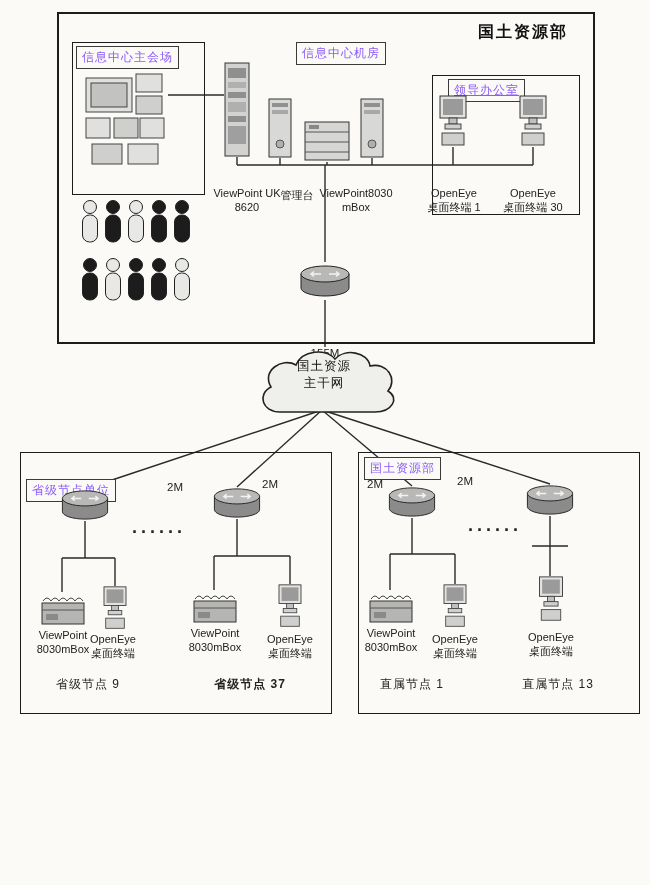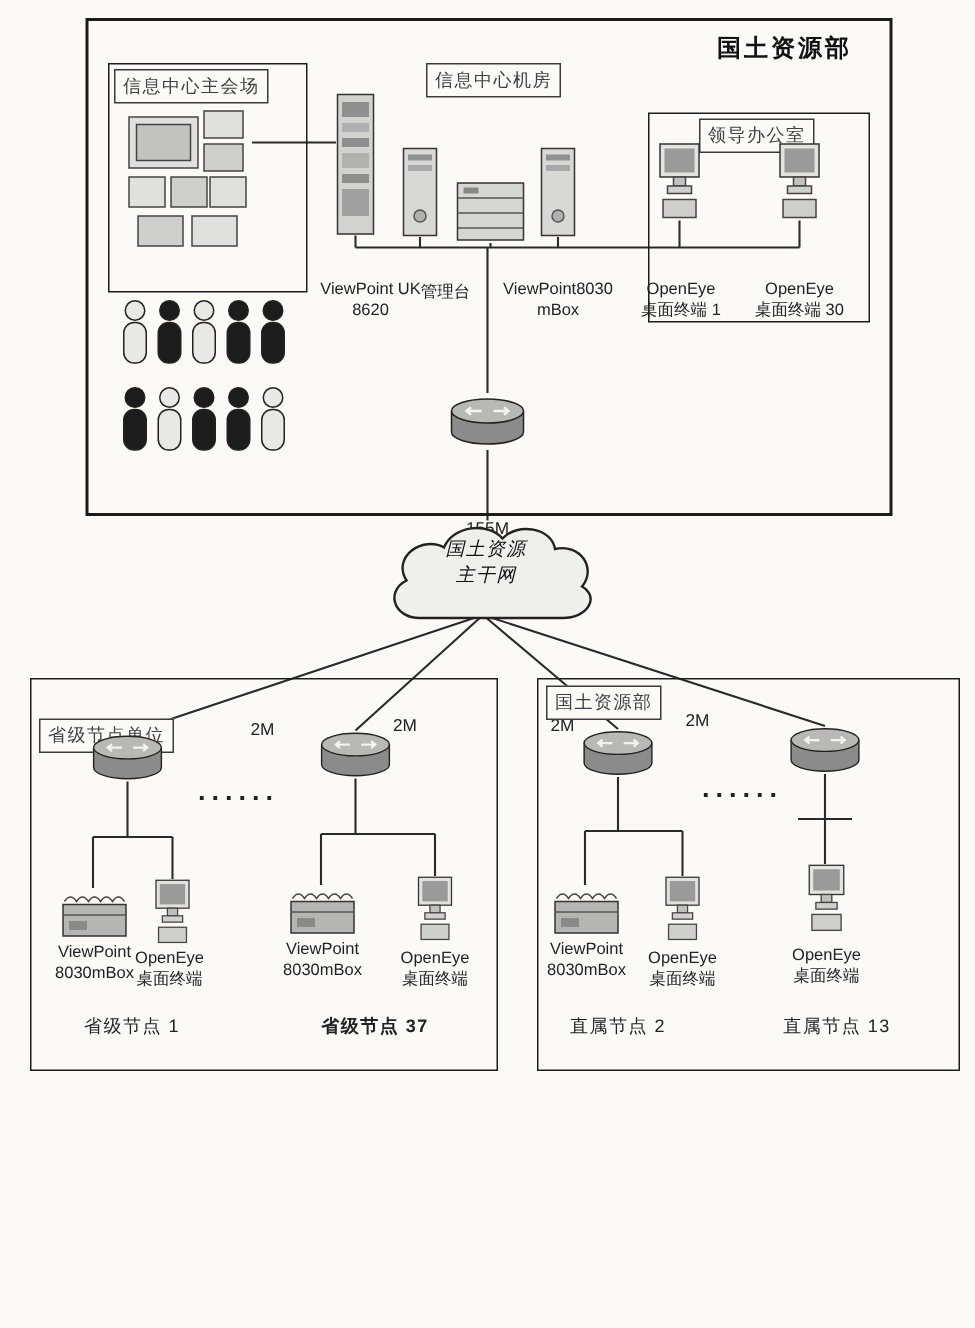--- a/index.html
+++ b/index.html
@@ -8,21 +8,21 @@
     position:relative; width:650px; height:885px;
     background:#fbfaf7; overflow:hidden;
     font-family:"Liberation Sans","DejaVu Sans",sans-serif; color:#1a1a1a;
   }
   svg.wires { position:absolute; left:0; top:0; }
   .abs { position:absolute; }
   .box { position:absolute; border:2px solid #1c1c1c; background:transparent; }
   .thinbox { position:absolute; border:1.5px solid #1c1c1c; background:transparent; }
   .zone-label {
     position:absolute; border:1px solid #3a3a3a; padding:2px 5px;
-    font-size:12px; letter-spacing:1px; background:#fbfaf7; white-space:nowrap; color:#404040;
+    font-size:12px; letter-spacing:1px; background:#fbfaf7; white-space:nowrap; color:#8b5cf6;
   }
   .ministry-title { position:absolute; font-size:16px; font-weight:bold; letter-spacing:2px; color:#111; }
   .dev-label {
     position:absolute; font-size:11px; line-height:1.3; text-align:center;
     white-space:pre-line; color:#222;
   }
   .node-name { position:absolute; font-size:12px; text-align:center; letter-spacing:1px; color:#222; }
   .ellipsis { position:absolute; font-size:18px; font-weight:bold; letter-spacing:3px; color:#222; }
   .link-label { position:absolute; font-size:11.5px; background:#fbfaf7; padding:0 2px; color:#222;margin-top:30px; }
   .cloud-label {
@@ -116,21 +116,21 @@
           <circle cx="8" cy="7" r="6.5" fill="#1c1c1c"></circle>
           <rect x="0.5" y="15" width="15" height="27" rx="7" fill="#1c1c1c"></rect>
         </g>
       <g transform="translate(94,58)">
           <circle cx="8" cy="7" r="6.5" fill="#e8e8e6"></circle>
           <rect x="0.5" y="15" width="15" height="27" rx="7" fill="#e8e8e6"></rect>
         </g>
     </g>
   </svg>
 
-  <div class="zone-label" style="left:284px; top:42px;">信息中心机房</div>
+  <div class="zone-label" style="left:296px; top:42px;">信息中心机房</div>
 
   <svg class="abs" style="left:224px; top:62px;" width="26" height="95" viewBox="0 0 26 95">
     <rect x="1" y="1" width="24" height="93" fill="#d2d2d0" stroke="#333"></rect>
     <rect x="4" y="6" width="18" height="10" fill="#8f8f8f"></rect>
     <rect x="4" y="20" width="18" height="6" fill="#b0b0b0"></rect>
     <rect x="4" y="30" width="18" height="6" fill="#8f8f8f"></rect>
     <rect x="4" y="40" width="18" height="10" fill="#b0b0b0"></rect>
     <rect x="4" y="54" width="18" height="6" fill="#8f8f8f"></rect>
     <rect x="4" y="64" width="18" height="18" fill="#9f9f9f"></rect>
   </svg>
@@ -151,62 +151,62 @@
   </svg>
 
   <svg class="abs" style="left:360px; top:98px;" width="24" height="60" viewBox="0 0 24 60">
     <rect x="1" y="1" width="22" height="58" fill="#d8d8d6" stroke="#333"></rect>
     <rect x="4" y="5" width="16" height="4" fill="#909090"></rect>
     <rect x="4" y="12" width="16" height="4" fill="#a8a8a8"></rect>
     <circle cx="12" cy="46" r="4" fill="#b0b0b0" stroke="#555"></circle>
   </svg>
 
   <div class="thinbox" style="left:432px; top:75px; width:148px; height:140px;"></div>
-  <div class="zone-label" style="left:466px; top:79px;">领导办公室</div>
+  <div class="zone-label" style="left:448px; top:79px;text-decoration:underline;">领导办公室</div>
 
   <svg class="abs" style="left:438px; top:95px;" width="30" height="52" viewBox="0 0 30 52">
     <rect x="2" y="1" width="26" height="22" fill="#e2e2e0" stroke="#333"></rect>
     <rect x="5" y="4" width="20" height="16" fill="#9a9a9a"></rect>
     <rect x="11" y="23" width="8" height="6" fill="#c0c0c0" stroke="#444"></rect>
     <rect x="7" y="29" width="16" height="5" fill="#d0d0d0" stroke="#444"></rect>
     <rect x="4" y="38" width="22" height="12" fill="#cfcfcd" stroke="#444"></rect>
   </svg>
   <svg class="abs" style="left:518px; top:95px;" width="30" height="52" viewBox="0 0 30 52">
     <rect x="2" y="1" width="26" height="22" fill="#e2e2e0" stroke="#333"></rect>
     <rect x="5" y="4" width="20" height="16" fill="#9a9a9a"></rect>
     <rect x="11" y="23" width="8" height="6" fill="#c0c0c0" stroke="#444"></rect>
     <rect x="7" y="29" width="16" height="5" fill="#d0d0d0" stroke="#444"></rect>
     <rect x="4" y="38" width="22" height="12" fill="#cfcfcd" stroke="#444"></rect>
   </svg>
 
   <div class="dev-label" style="left:207px; top:186px; width:80px;">ViewPoint UK
 8620</div>
   <div class="dev-label" style="left:267px; top:188px; width:60px;">管理台</div>
-  <div class="dev-label" style="left:332px; top:186px; width:80px;">ViewPoint8030
+  <div class="dev-label" style="left:316px; top:186px; width:80px;">ViewPoint8030
 mBox</div>
   <div class="dev-label" style="left:418px; top:186px; width:72px;">OpenEye
 桌面终端 1</div>
   <div class="dev-label" style="left:497px; top:186px; width:72px;">OpenEye
 桌面终端 30</div>
 
   <svg class="abs" style="left:299px; top:262px;" width="52" height="38" viewBox="0 0 52 34">
     <path d="M2,10 v14 a24,8 0 0 0 48,0 V10" fill="#8b8b8b" stroke="#222"></path>
     <ellipse cx="26" cy="10" rx="24" ry="8" fill="#b8b8b6" stroke="#222"></ellipse>
     <g stroke="#f2f2f2" stroke-width="1.6" fill="none">
       <path d="M12,10 h10 M15,7.5 L12,10 L15,12.5"></path>
       <path d="M40,10 h-10 M37,7.5 L40,10 L37,12.5"></path>
     </g>
   </svg>
 
   <div class="link-label" style="left:302px; top:317px; width:46px; text-align:center;">155M</div>
 
   <svg class="abs" style="left:252px; top:344px;" width="145" height="88" viewBox="0 0 145 88">
     <path d="M28,68 C10,68 5,50 19,43 C9,27 30,13 44,21 C50,6 74,4 83,15 C93,4 116,8 118,22 C135,18 146,35 136,47 C148,54 140,68 123,68 Z" fill="#efefec" stroke="#222" stroke-width="1.6"></path>
   </svg>
-  <div class="cloud-label" style="left:274px; top:358px; width:100px;font-style:italic;">国土资源
+  <div class="cloud-label" style="left:274px; top:358px; width:100px;">国土资源
 主干网</div>
 
   <div class="link-label" style="left:160px; top:451px; width:30px; text-align:center;">2M</div>
   <div class="link-label" style="left:255px; top:448px; width:30px; text-align:center;">2M</div>
   <div class="link-label" style="left:360px; top:448px; width:30px; text-align:center;">2M</div>
   <div class="link-label" style="left:450px; top:445px; width:30px; text-align:center;">2M</div>
 
   <div class="thinbox" style="left:20px; top:452px; width:312px; height:262px;"></div>
   <div class="zone-label" style="left:26px; top:457px;margin-top:22px;">省级节点单位</div>
 
@@ -228,21 +228,21 @@
     <rect x="2" y="1" width="26" height="22" fill="#e2e2e0" stroke="#333"></rect>
     <rect x="5" y="4" width="20" height="16" fill="#9a9a9a"></rect>
     <rect x="11" y="23" width="8" height="6" fill="#c0c0c0" stroke="#444"></rect>
     <rect x="7" y="29" width="16" height="5" fill="#d0d0d0" stroke="#444"></rect>
     <rect x="4" y="38" width="22" height="12" fill="#cfcfcd" stroke="#444"></rect>
   </svg>
   <div class="dev-label" style="left:33px; top:628px; width:60px;">ViewPoint
 8030mBox</div>
   <div class="dev-label" style="left:84px; top:632px; width:58px;">OpenEye
 桌面终端</div>
-  <div class="node-name" style="left:36px; top:676px; width:104px;">省级节点 1</div>
+  <div class="node-name" style="left:36px; top:676px; width:104px;">省级节点 9</div>
 
   <div class="ellipsis" style="left:132px; top:522px;">······</div>
 
   <svg class="abs" style="left:212px; top:487px;" width="50" height="32" viewBox="0 0 52 34">
     <path d="M2,10 v14 a24,8 0 0 0 48,0 V10" fill="#8b8b8b" stroke="#222"></path>
     <ellipse cx="26" cy="10" rx="24" ry="8" fill="#b8b8b6" stroke="#222"></ellipse>
     <g stroke="#f2f2f2" stroke-width="1.6" fill="none">
       <path d="M12,10 h10 M15,7.5 L12,10 L15,12.5"></path>
         <path d="M40,10 h-10 M37,7.5 L40,10 L37,12.5"></path>
     </g>
@@ -287,21 +287,21 @@
     <rect x="2" y="1" width="26" height="22" fill="#e2e2e0" stroke="#333"></rect>
     <rect x="5" y="4" width="20" height="16" fill="#9a9a9a"></rect>
     <rect x="11" y="23" width="8" height="6" fill="#c0c0c0" stroke="#444"></rect>
     <rect x="7" y="29" width="16" height="5" fill="#d0d0d0" stroke="#444"></rect>
     <rect x="4" y="38" width="22" height="12" fill="#cfcfcd" stroke="#444"></rect>
   </svg>
   <div class="dev-label" style="left:361px; top:626px; width:60px;">ViewPoint
 8030mBox</div>
   <div class="dev-label" style="left:426px; top:632px; width:58px;">OpenEye
 桌面终端</div>
-  <div class="node-name" style="left:360px; top:676px; width:104px;">直属节点 2</div>
+  <div class="node-name" style="left:360px; top:676px; width:104px;">直属节点 1</div>
 
   <div class="ellipsis" style="left:468px; top:520px;">······</div>
 
   <svg class="abs" style="left:525px; top:484px;" width="50" height="32" viewBox="0 0 52 34">
     <path d="M2,10 v14 a24,8 0 0 0 48,0 V10" fill="#8b8b8b" stroke="#222"></path>
     <ellipse cx="26" cy="10" rx="24" ry="8" fill="#b8b8b6" stroke="#222"></ellipse>
     <g stroke="#f2f2f2" stroke-width="1.6" fill="none">
       <path d="M12,10 h10 M15,7.5 L12,10 L15,12.5"></path>
         <path d="M40,10 h-10 M37,7.5 L40,10 L37,12.5"></path>
     </g>

